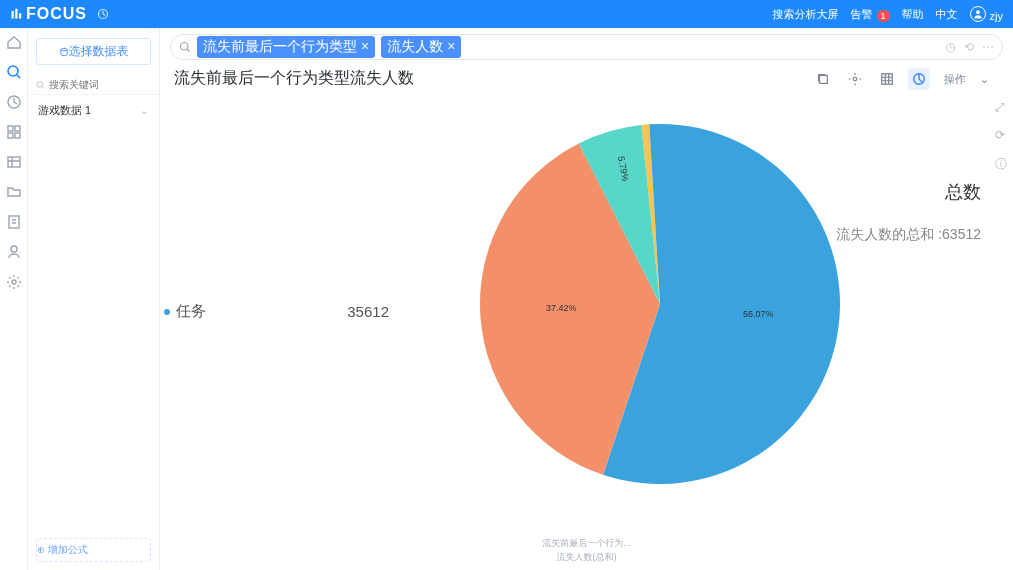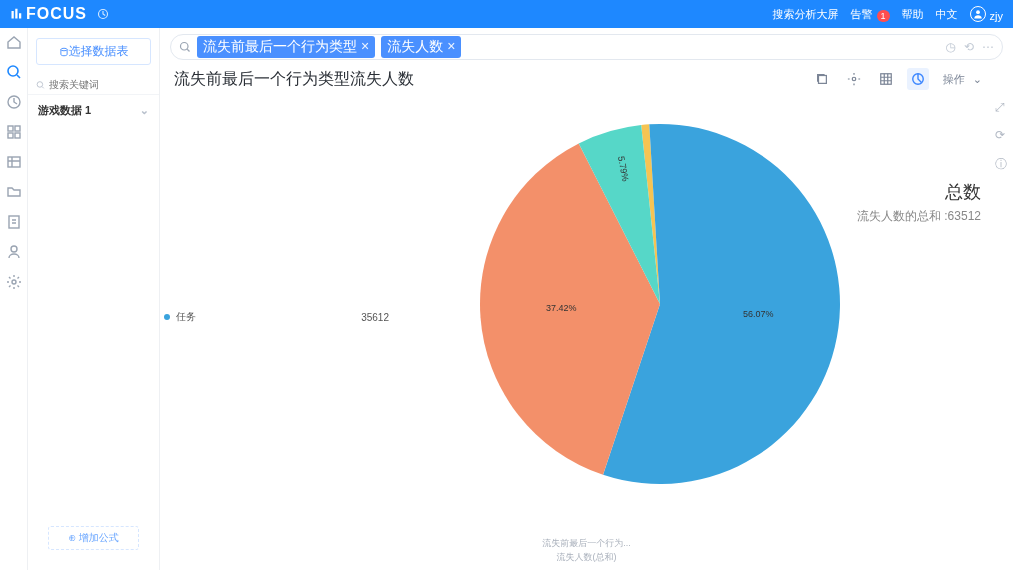--- a/index.html
+++ b/index.html
@@ -13,47 +13,47 @@
 .topbar .badge { background: #ff4d4f; border-radius: 8px; padding: 0 4px; font-size: 9px; line-height: 12px; }
 .topbar .avatar { width: 16px; height: 16px; border-radius: 50%; border: 1px solid #fff; display: inline-flex; align-items: center; justify-content: center; }
 .shell { display: flex; height: calc(100% - 28px); }
 .rail { width: 28px; background: #fff; border-right: 1px solid #eef0f3; display: flex; flex-direction: column; align-items: center; padding-top: 6px; gap: 14px; }
 .rail .ico { width: 16px; height: 16px; color: #9aa4b2; cursor: pointer; }
 .rail .ico.active { color: #1e88ff; }
 .sidepanel { width: 132px; background: #fff; border-right: 1px solid #eef0f3; display: flex; flex-direction: column; }
 .sidepanel .select-ds { margin: 10px 8px; border: 1px solid #d6e6ff; color: #4a90ff; font-size: 12px; padding: 4px 0; text-align: center; border-radius: 3px; cursor: pointer; display: flex; align-items: center; justify-content: center; }
 .sidepanel .search { display: flex; align-items: center; gap: 4px; padding: 4px 8px; border-bottom: 1px solid #f2f4f7; }
 .sidepanel .search input { border: none; outline: none; font-size: 10px; width: 100%; color: #666; }
-.sidepanel .ds-row { display: flex; align-items: center; justify-content: space-between; padding: 8px 10px; font-size: 11px; font-weight: 700; color: #333; cursor: pointer; }
+.sidepanel .ds-row { display: flex; align-items: center; justify-content: space-between; padding: 8px 10px; font-size: 11px; font-weight: 400; color: #333; cursor: pointer; }
 .sidepanel .ds-row .chev { color: #b8c0cc; }
 .sidepanel .flex1 { flex: 1; }
-.sidepanel .add-formula { margin: 20px; border: 1px dashed #d6e6ff; color: #6aa6ff; font-size: 10px; padding: 4px 0; text-align: center; border-radius: 3px; cursor: pointer; }
+.sidepanel .add-formula { margin: 8px; border: 1px dashed #d6e6ff; color: #6aa6ff; font-size: 10px; padding: 4px 0; border-radius: 3px; cursor: pointer; }
 .main { flex: 1; display: flex; flex-direction: column; }
 .searchbar { margin: 6px 10px 0 10px; border: 1px solid #e3e8ef; border-radius: 14px; height: 26px; display: flex; align-items: center; padding: 0 8px; gap: 6px; }
 .searchbar .mag { color: #9aa4b2; }
 .chip { background: #4a90ff; color: #fff; font-size: 14px; padding: 2px 6px; border-radius: 3px; display: flex; align-items: flex-start; gap: 4px; }
 .chip .x { cursor: pointer; opacity: .9; }
 .searchbar .right-icons { margin-left: auto; display: flex; gap: 8px; color: #c1c9d4; }
 .searchbar .right-icons span { cursor: pointer; }
-.titlebar { display: flex; align-items: center; padding: 8px 31px 4px 14px; }
+.titlebar { display: flex; padding: 8px 24px 4px 14px; }
 .titlebar h1 { font-size: 16px; font-weight: 500; color: #2a2f36; }
 .titlebar .tools { margin-left: auto; display: flex; align-items: center; gap: 10px; }
 .titlebar .tbtn { width: 22px; height: 22px; display: flex; align-items: center; justify-content: center; color: #7b8596; cursor: pointer; border-radius: 3px; }
 .titlebar .tbtn.active { background: #eaf2ff; color: #3b86ff; }
-.titlebar .op { font-size: 11px; color: #7b8596; display: flex; align-items: center; gap: 8px; cursor: pointer; margin-left: 4px; }
+.titlebar .op { font-size: 11px; color: #7b8596; display: flex; align-items: center; gap: 14px; cursor: pointer; margin-left: 4px; }
 .chartwrap { flex: 1; position: relative; display: flex; }
-.legend { position: absolute; left: 4px; top: 216px; width: 225px; font-size: 10px; color: #555; }
+.legend { position: absolute; left: 4px; top: 208px; width: 225px; font-size: 15px; color: #555; }
 .legend .row { display: flex; align-items: center; margin-bottom: 4px; }
 .legend .dot { width: 6px; height: 6px; border-radius: 50%; margin-right: 6px; }
 .legend .lbl { flex: 0 0 60px; }
 .legend .val { margin-left: auto; text-align: right; }
 .pie-area { position: absolute; left: 300px; top: 0px; }
 .total { position: absolute; right: 32px; top: 86px; text-align: right; }
 .total .t1 { font-size: 18px; color: #333; }
-.total .t2 { font-size: 12px; color: #888; margin-top: 4px; }
+.total .t2 { font-size: 14px; color: #888; margin-top: 22px; }
 .side-tools { position: absolute; right: 6px; top: 6px; display: flex; flex-direction: column; gap: 14px; color: #b3bac5; }
 .side-tools span { cursor: pointer; }
 .footer-labels { position: absolute; bottom: 6px; left: 50%; transform: translateX(-50%); text-align: center; font-size: 9px; color: #aab1bc; line-height: 1.5; }
 .pct-label { font-size: 9px; fill: #333; }
 svg { display: block; }
 </style>
 </head>
 <body>
 
 <div class="topbar">

